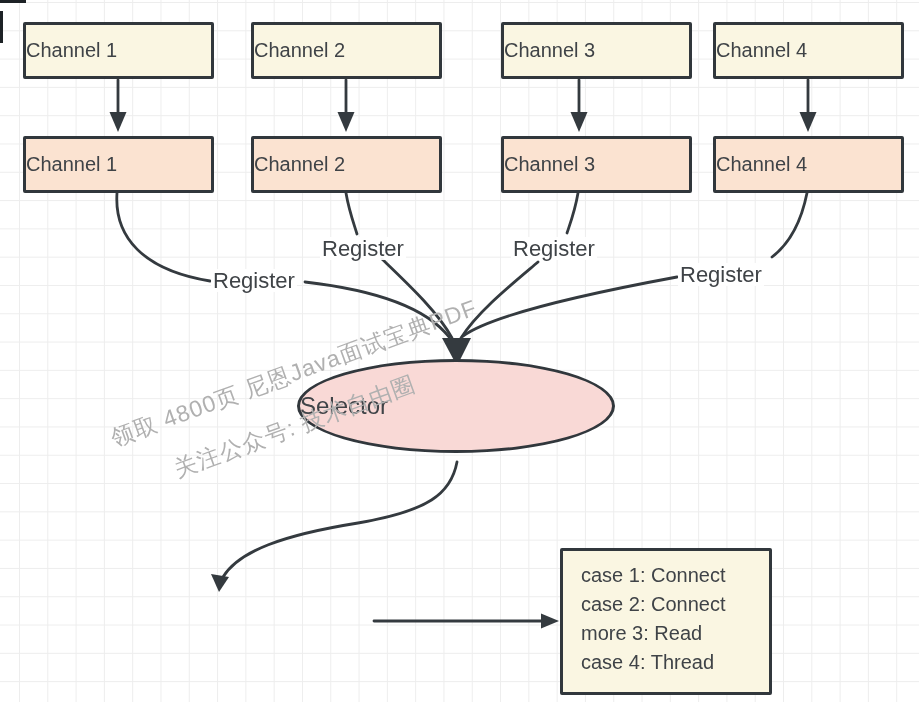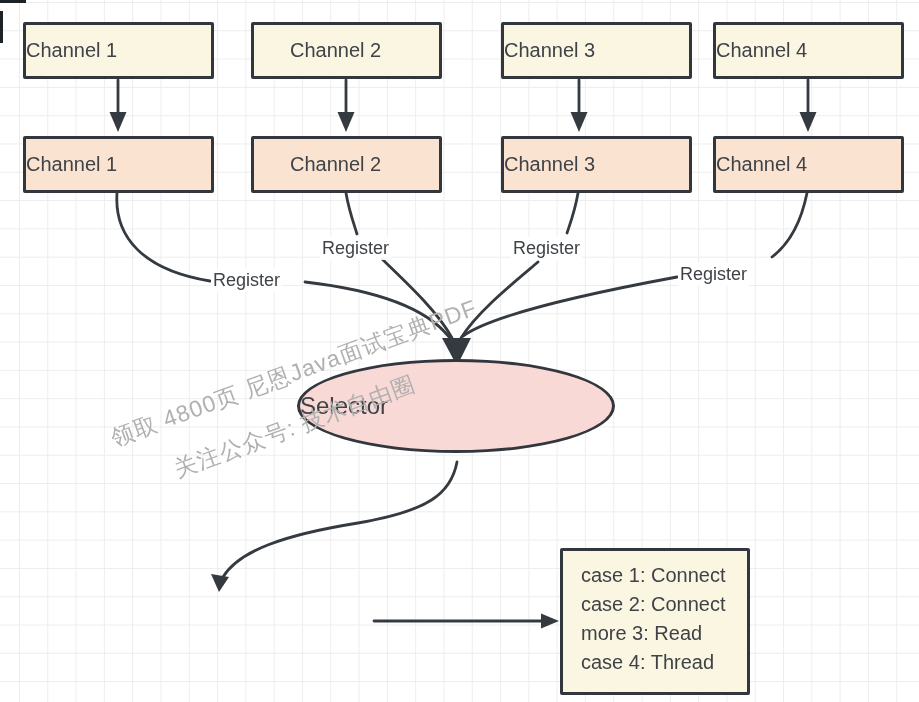--- a/index.html
+++ b/index.html
@@ -24,41 +24,41 @@
     box-sizing:border-box;
     border:3px solid #31373c;
     display:flex;align-items:center;justify-content:flex-start;
     color:#3f4347;
     font-size:20px;
     z-index:2;
     border-radius:2px;
   }
   .channel-top{background:#faf6e2;width:191px;height:57px;top:22px;}
   .channel-reg{background:#fbe3d1;width:191px;height:57px;top:136px;}
-  .ch1{left:23px;} .ch2{left:251px;padding-left:36px;} .ch3{left:501px;} .ch4{left:713px;}
+  .ch1{left:23px;} .ch2{left:251px;} .ch3{left:501px;} .ch4{left:713px;}
   .selector{
     left:297px;top:359px;width:318px;height:94px;
     background:#f9d9d6;border-radius:50%;
     font-size:24px;z-index:2;
   }
   .thread{
     left:63px;top:592px;width:309px;height:58px;
     background:#ddf1ee;
   }
   .case-box{
-    left:560px;top:548px;width:190px;height:147px;
+    left:560px;top:548px;width:212px;height:147px;
     background:#faf6e2;
     display:block;
     padding:10px 0 0 18px;
     line-height:29px;
   }
   .register-label{
     position:absolute;
     z-index:3;
-    font-size:18px;
+    font-size:22px;
     color:#3f4347;
     background:rgba(255,255,255,0.94);
     padding:0 2px;
     line-height:23px;
   }
   .r1{left:211px;top:269px;}
   .r2{left:320px;top:237px;}
   .r3{left:511px;top:237px;}
   .r4{left:678px;top:263px;}
   .watermark{

